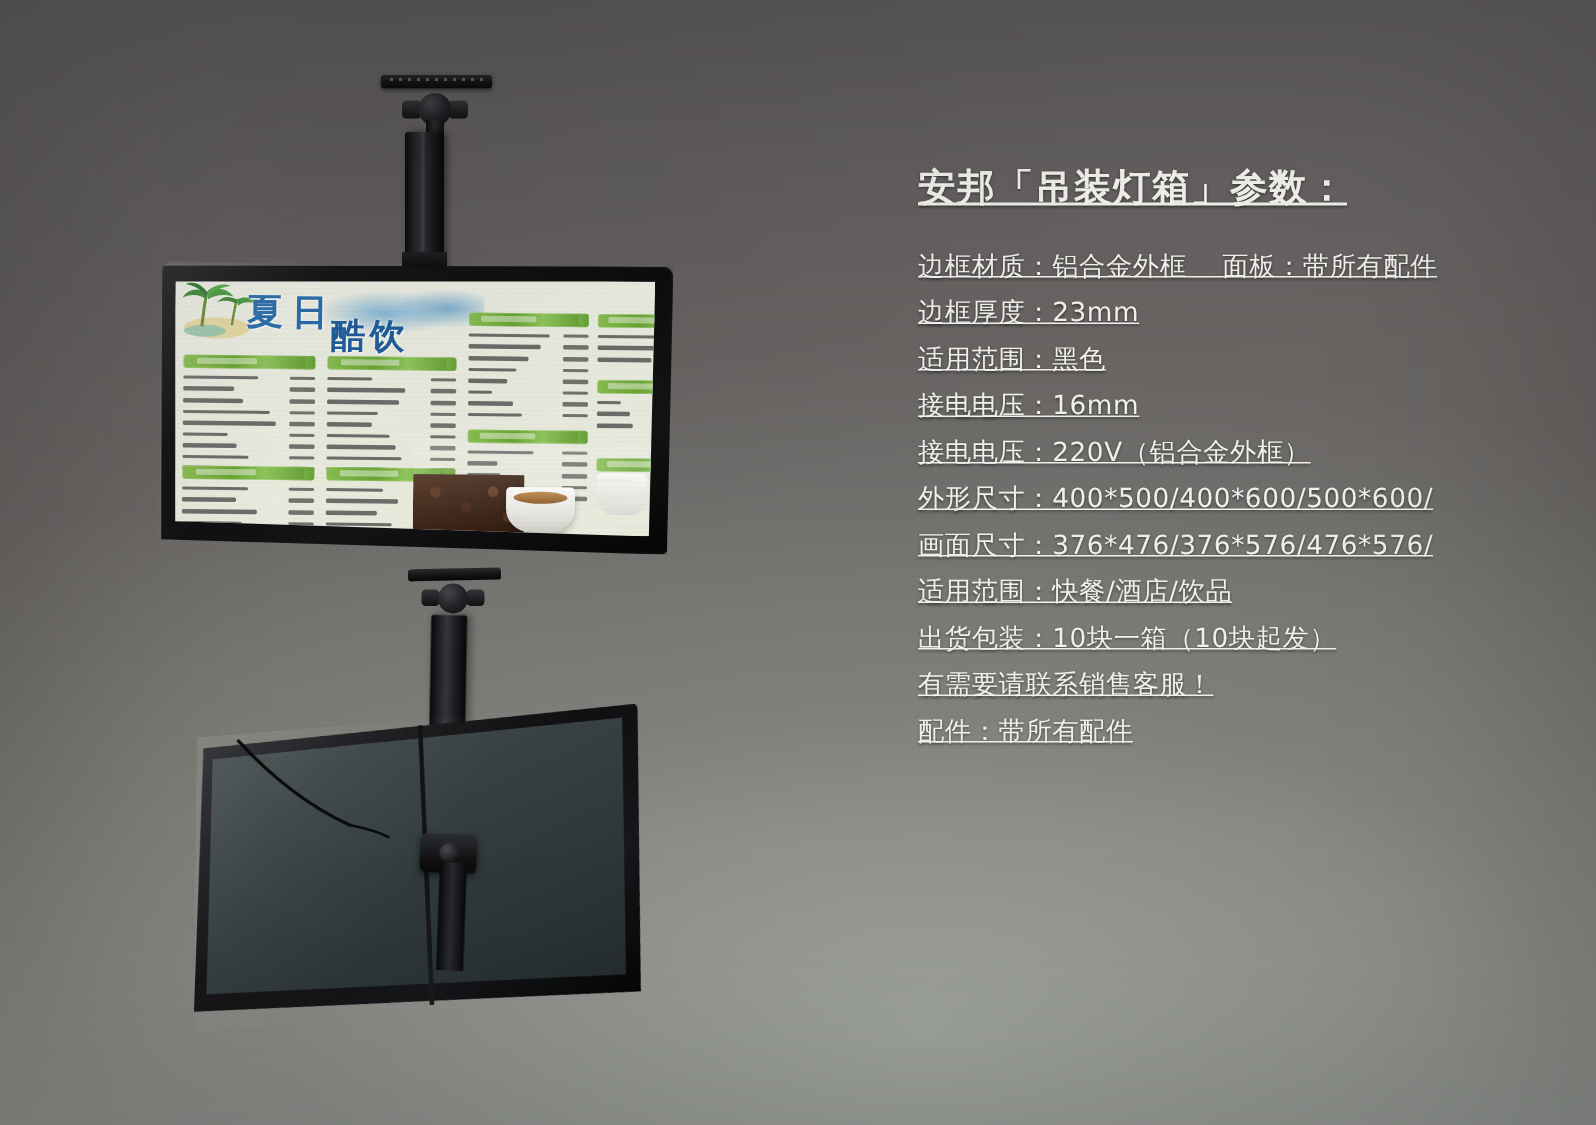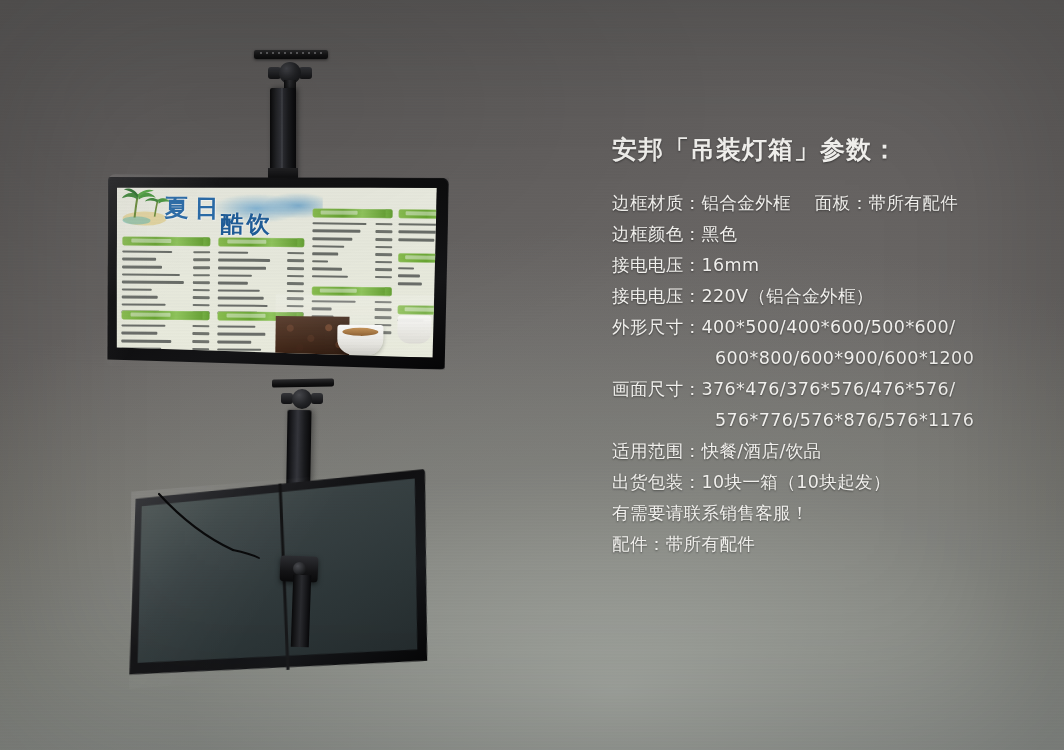--- a/index.html
+++ b/index.html
@@ -243,23 +243,24 @@
   .board2 .sheen{
     position:absolute;inset:0;
     background:linear-gradient(125deg,rgba(255,255,255,.10) 0%,rgba(255,255,255,.03) 26%,rgba(255,255,255,0) 52%);
   }
   .cable{
     position:absolute;left:155px;top:488px;width:150px;height:80px;pointer-events:none;
   }
 
   
   .spec{
-    position:absolute;left:612px;top:133px;width:430px;
+    position:absolute;left:612px;top:108px;width:430px;
     color:#f2f1ee;
     text-shadow:0 1px 2px rgba(0,0,0,.45);
+    text-decoration:underline;
   }
   .spec h1{
     margin:0 0 22px 0;font-size:25px;font-weight:700;letter-spacing:1px;
     font-family:"DejaVu Sans","Liberation Sans",sans-serif;
   }
   .spec .line{
     font-size:17.5px;line-height:31px;white-space:pre;font-weight:500;
     font-family:"DejaVu Sans","Liberation Sans",sans-serif;
     letter-spacing:.4px;
   }
@@ -558,27 +559,26 @@
     <path d="M78 62 C88 64 96 66 104 70" stroke="#0a0a0b" stroke-width="1.8" fill="none" stroke-linecap="round"></path>
   </svg>
 
   <div class="clampjoint"></div>
   <div class="stem-bottom"></div>
 
   <div class="spec">
     <h1>安邦「吊装灯箱」参数：</h1>
     <div id="spec-lines">
         <div class="line">边框材质：铝合金外框    面板：带所有配件</div>
-        <div class="line">边框颜色：黑色</div>
+        <div class="line">边框厚度：23mm</div>
+        <div class="line">适用范围：黑色</div>
         <div class="line">接电电压：16mm</div>
         <div class="line">接电电压：220V（铝合金外框）</div>
         <div class="line">外形尺寸：400*500/400*600/500*600/</div>
-        <div class="line cont">600*800/600*900/600*1200</div>
         <div class="line">画面尺寸：376*476/376*576/476*576/</div>
-        <div class="line cont">576*776/576*876/576*1176</div>
         <div class="line">适用范围：快餐/酒店/饮品</div>
         <div class="line">出货包装：10块一箱（10块起发）</div>
         <div class="line">有需要请联系销售客服！</div>
         <div class="line">配件：带所有配件</div>
       </div>
   </div>
 
   <div id="grain"></div>
   <div id="vign"></div>
 </div>

